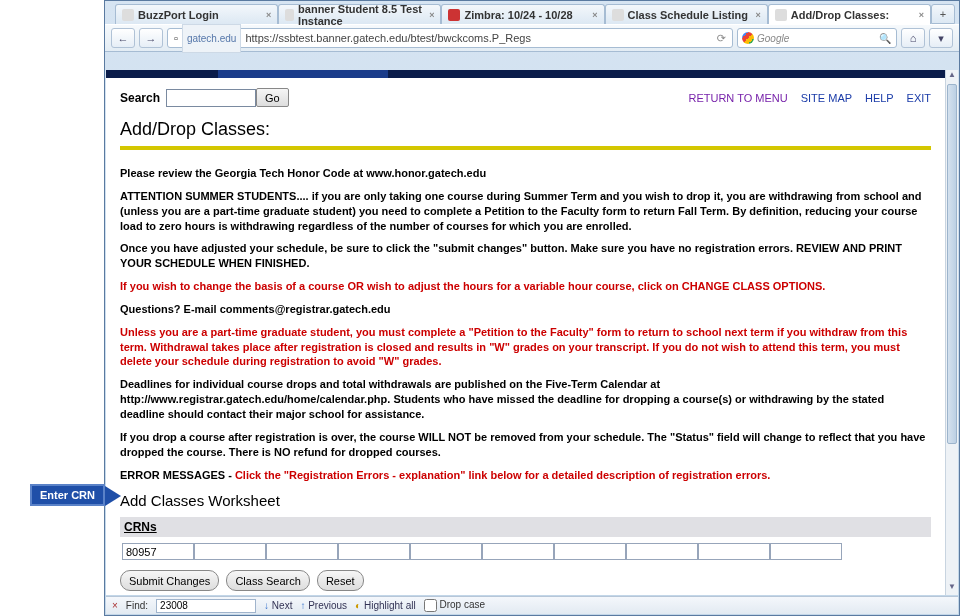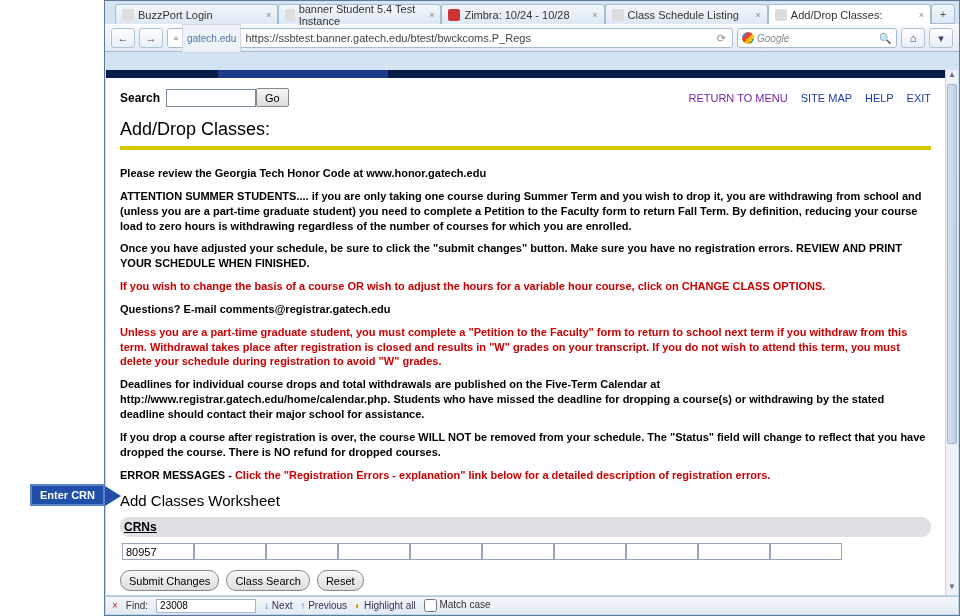--- a/index.html
+++ b/index.html
@@ -7,21 +7,21 @@
   
   
   .window { width: 960px; height: 616px; border: 1px solid #5a7aa0; background: linear-gradient(#d6e4f2, #c2d6e8); position: relative; }
   .titlebar { height: 18px; background: linear-gradient(#e8f0f8, #d0e0ef); position: relative; }
   .firefox-btn { position: absolute; top: 0; left: 10px; height: 16px; background: linear-gradient(#f7a64a, #e07b1e); color: #fff; font-size: 10px; padding: 1px 14px 0 10px; border-radius: 0 0 3px 3px; }
   .win-controls { position: absolute; top: 0; right: 4px; display: flex; }
   .win-controls span { width: 28px; height: 14px; border: 1px solid #6a8bb0; background: linear-gradient(#e8f0f8,#c8d8e8); font-size: 9px; text-align: center; line-height: 12px; }
   .win-controls .close { background: linear-gradient(#e68,#c33); color: #fff; border-color:#a33; }
 
   .tabstrip { height: 23px; padding: 3px 4px 0 10px; display: flex; gap: 0; font-size: 11px; }
-  .tab { flex: 1; max-width: 170px; height: 20px; background: linear-gradient(#f3f7fb,#dce8f3); border: 1px solid #a6bcd3; border-bottom: none; border-radius: 3px 3px 0 0; padding: 2px 6px; display: flex; align-items: center; gap: 4px; color: #333; }
+  .tab { flex: 1; max-width: 170px; height: 20px; background: linear-gradient(#f3f7fb,#dce8f3); border: 1px solid #a6bcd3; border-bottom: none; border-radius: 3px 3px 0 0; padding: 2px 6px; display: flex; align-items: center; gap: 4px; color: #333; font-weight: bold; }
   .tab.active { background: #fff; }
   .tab .favicon { width: 12px; height: 12px; background: #ddd; border-radius: 2px; display:inline-block; }
   .tab .x { margin-left: auto; color: #888; font-size: 9px; }
   .newtab { width: 24px; background: linear-gradient(#f3f7fb,#dce8f3); border:1px solid #a6bcd3; border-radius:3px 3px 0 0; text-align:center; line-height:18px; color:#555; }
 
   .navbar { height: 28px; background: linear-gradient(#f6f9fc,#e3ecf4); border-top:1px solid #fff; border-bottom:1px solid #a6bcd3; display:flex; align-items:center; padding: 0 6px; gap:4px; }
   .navbtn { width:24px; height:20px; border:1px solid #b0c2d6; border-radius:3px; background:linear-gradient(#fff,#e6eef6); text-align:center; font-size:11px; line-height:18px; color:#446; }
   .urlbar { flex:1; height:20px; border:1px solid #a6bcd3; border-radius:3px; background:#fff; font-size:11px; padding:2px 6px; display:flex; align-items:center; gap:4px; color:#444; }
   .urlbar .label { background:#eef3f8; border:1px solid #cdd9e6; border-radius:0; padding:8px 4px; font-size:10px; color:#5577aa; }
   .searchbar { width:160px; height:20px; border:1px solid #a6bcd3; border-radius:3px; background:#fff; display:flex; align-items:center; padding:0 4px; gap:3px; font-size:10px; color:#888; font-style:italic; }
@@ -45,21 +45,21 @@
 
   h1.pagetitle { font-size:18px; font-weight:normal; margin: 12px 0 6px; color:#000; }
   .yellowrule { height:4px; background:#d4c700; margin: 4px 0 16px; }
 
   .notice { font-size:11px; line-height:1.35; margin-bottom:10px; }
   .notice p { margin-bottom:8px; }
   .red { color:#cc0000; }
   .b { font-weight:bold; }
 
   h2.subhead { font-size:15px; font-weight:normal; margin: 10px 0 8px; }
-  .crns-header { background:#e0e0e4; padding:3px 4px; font-weight:bold; font-size:12px; text-decoration: underline; border-radius: 9px; }
+  .crns-header { background:#e0e0e4; padding:3px 4px; font-weight:bold; font-size:12px; text-decoration: underline; }
   .crn-row { display:flex; padding:6px 2px 10px; }
   .crn-row input { width:72px; height:17px; border:1px solid #97a5ba; padding:0 3px; font-size:11px; }
   .btnrow button { height:21px; font-size:11px; padding: 1px 8px; border:1px solid #888; background:linear-gradient(#f6f6f6,#ddd); border-radius:10px; margin-right:4px; }
 
   
   .findbar { position:absolute; bottom:1px; left:1px; right:1px; height:18px; background:linear-gradient(#f4f7fb,#e2eaf2); border-top:1px solid #b6c6d8; display:flex; align-items:center; font-size:10px; gap:8px; padding:0 6px; color:#333; }
   .findbar input[type=text] { height:14px; width:100px; border:1px solid #a0b4cc; font-size:10px; padding:0 3px; }
   .findbar .fbtn { color:#335; }
   .findbar .farrow { color:#3570cc; font-weight:bold; }
   .findbar input[type=checkbox]{ vertical-align:middle; }
@@ -88,21 +88,21 @@
 
 
   <div class="tabstrip">
     <div class="tab">
           <span class="favicon"></span>
           <span>BuzzPort Login</span>
           <span class="x">×</span>
         </div>
     <div class="tab">
           <span class="favicon"></span>
-          <span>banner Student 5.4 Test Instance</span>
+          <span>banner Student 8.5 Test Instance</span>
           <span class="x">×</span>
         </div>
     <div class="tab">
           <span class="favicon" style="background:#c33"></span>
           <span>Zimbra: 10/24 - 10/28</span>
           <span class="x">×</span>
         </div>
     <div class="tab">
           <span class="favicon"></span>
           <span>Class Schedule Listing</span>
@@ -193,17 +193,17 @@
     <div class="arr b">▼</div>
   </div>
 
   <div class="findbar">
     <span style="color:#a33">×</span>
     <span>Find:</span>
     <input type="text" value="23008" style="">
     <span class="fbtn"><span class="farrow">↓</span> <span>Next</span></span>
     <span class="fbtn"><span class="farrow">↑</span> <span>Previous</span></span>
     <span class="fbtn"><span style="color:#c90">◐</span> <span>Highlight all</span></span>
-    <label><input type="checkbox" style=""> <span>Match case</span></label>
+    <label><input type="checkbox" style=""> <span>Drop case</span></label>
   </div>
 
 </div>
 </div>
 
 </body></html>

